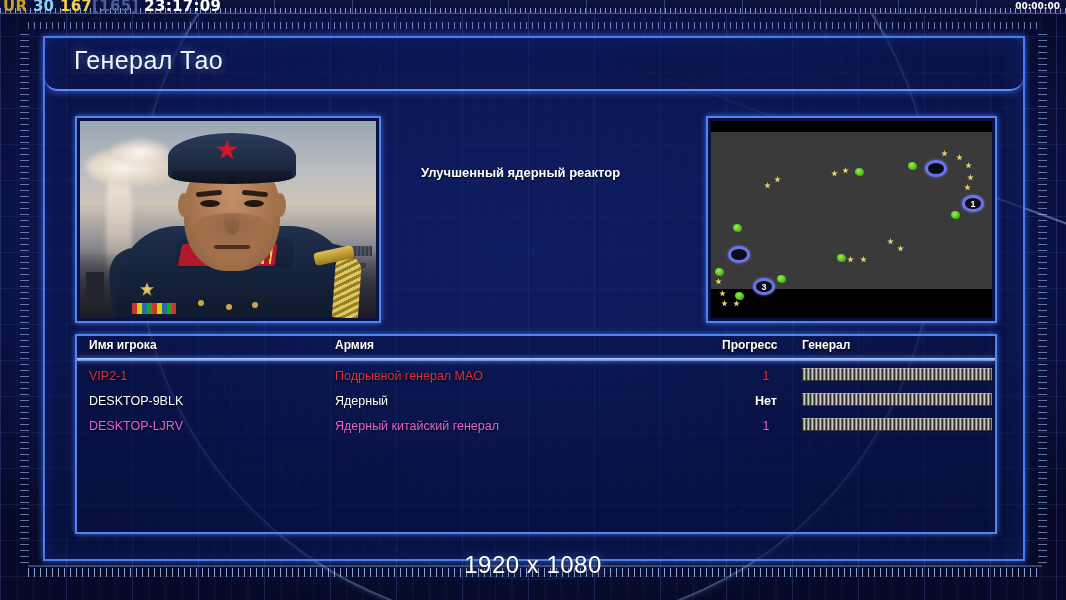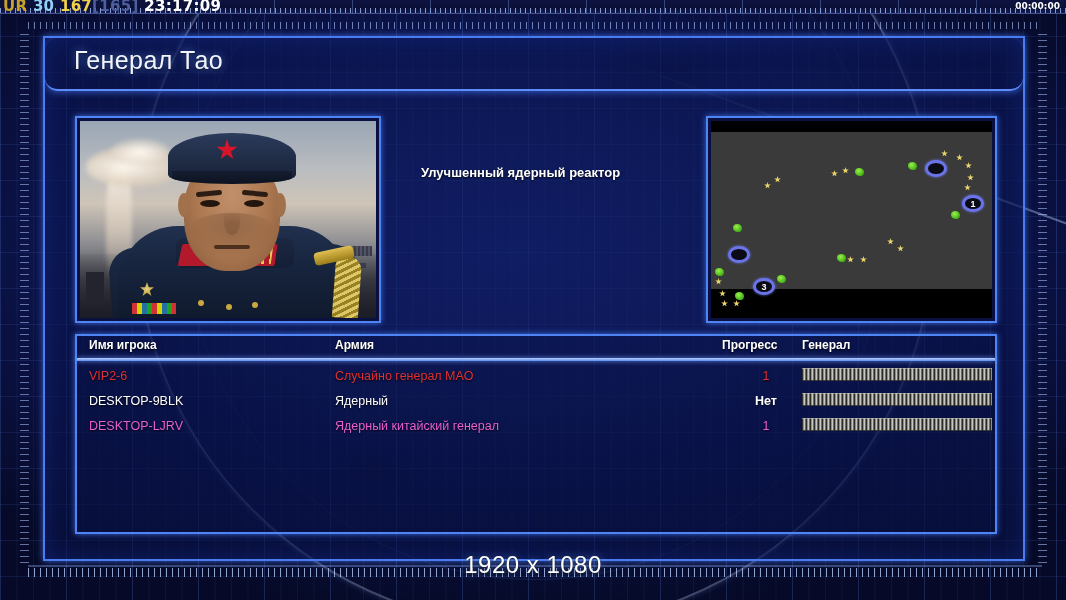--- a/index.html
+++ b/index.html
@@ -546,22 +546,22 @@
   <div class="panel-outer list-box">
     <div class="list-head">
       <div class="hcell" style="left:12px">Имя игрока</div>
       <div class="hcell" style="left:258px">Армия</div>
       <div class="hcell" style="left:645px">Прогресс</div>
       <div class="hcell" style="left:725px">Генерал</div>
     </div>
     <div class="head-rule"></div>
     <div id="rows-layer">
         <div class="row" style="top: 29px;">
-          <div class="cell c-name" style="color: rgb(224, 48, 48);">VIP2-6</div>
-          <div class="cell c-army" style="color: rgb(224, 48, 48);">Случайно генерал MAO</div>
+          <div class="cell c-name" style="color: rgb(224, 48, 48);">VIP2-1</div>
+          <div class="cell c-army" style="color: rgb(224, 48, 48);">Подрывной генерал MAO</div>
           <div class="cell c-team" style="color: rgb(224, 48, 48);">1</div>
           <div class="bar" style="width: 190px;"></div>
         </div>
         <div class="row" style="top: 54px;">
           <div class="cell c-name" style="color: rgb(255, 255, 255);">DESKTOP-9BLK</div>
           <div class="cell c-army" style="color: rgb(255, 255, 255);">Ядерный</div>
           <div class="cell c-team" style="color: rgb(255, 255, 255); font-weight: bold;">Нет</div>
           <div class="bar" style="width: 190px;"></div>
         </div>
         <div class="row" style="top: 79px;">

